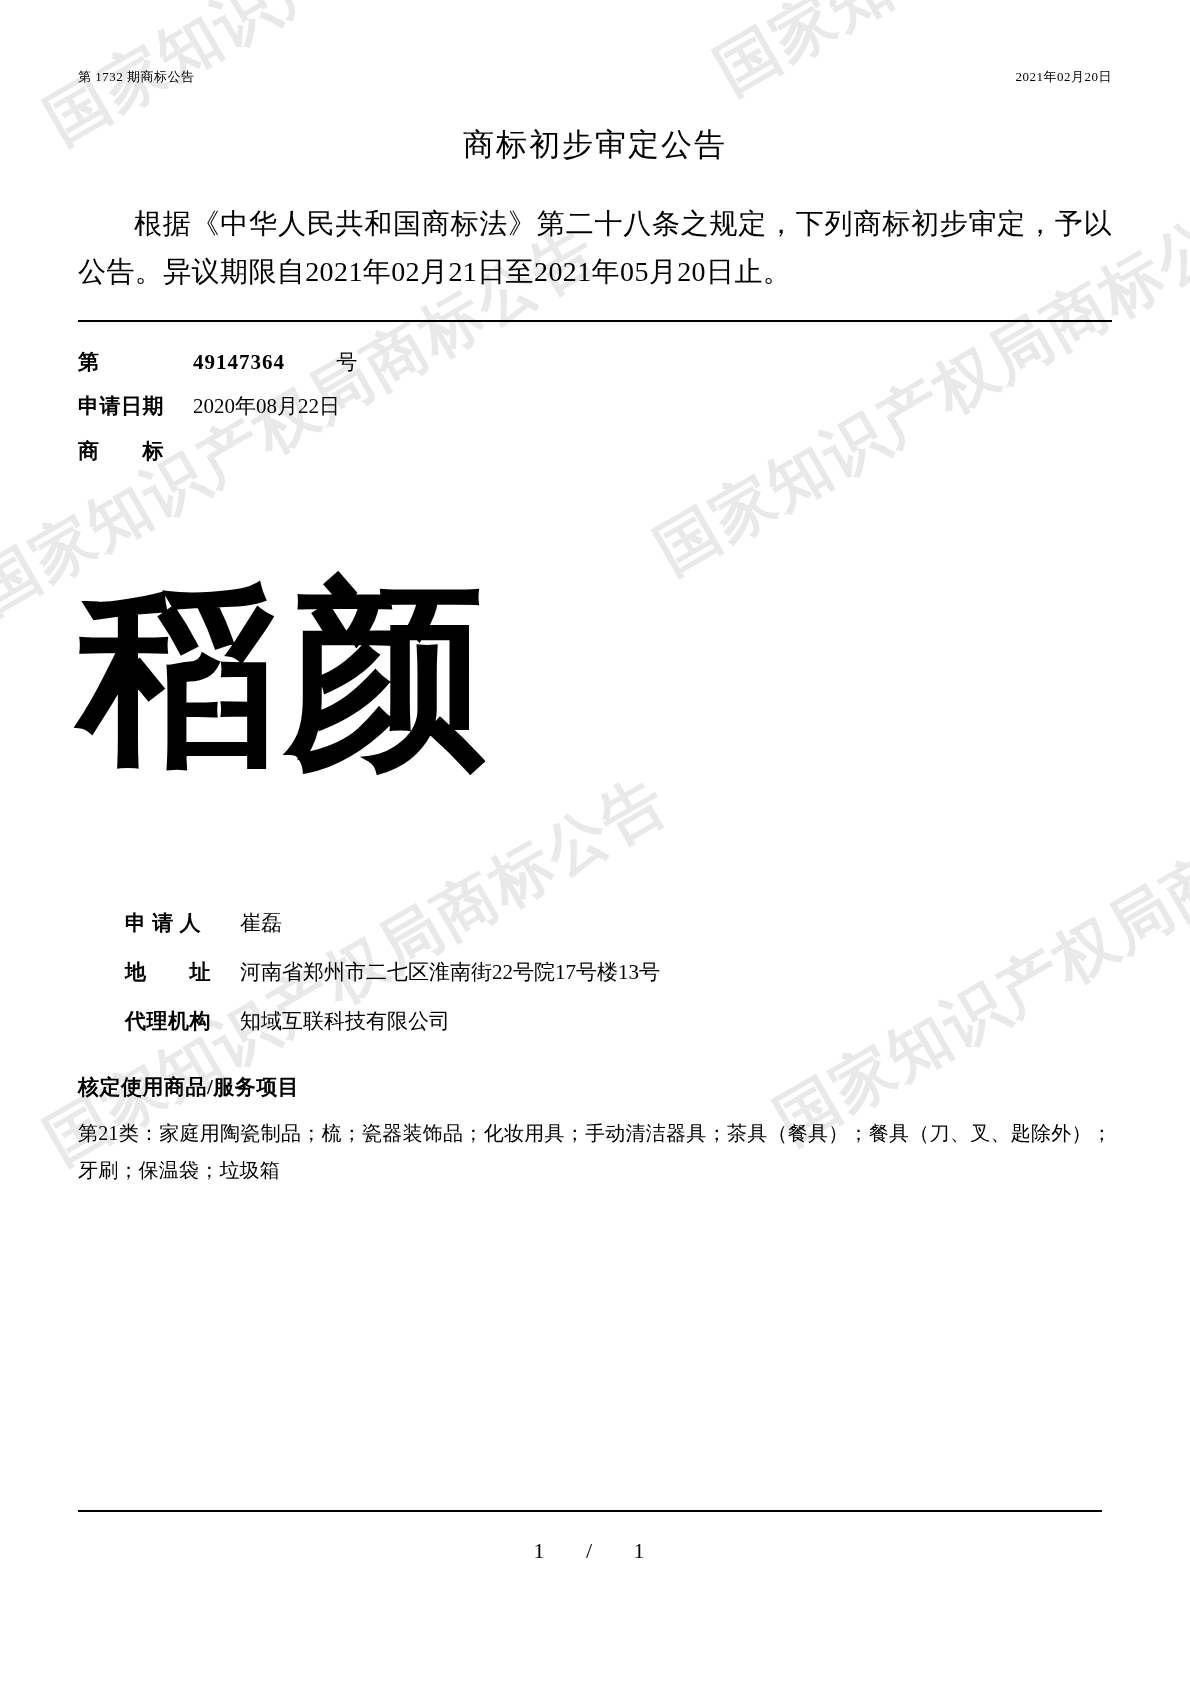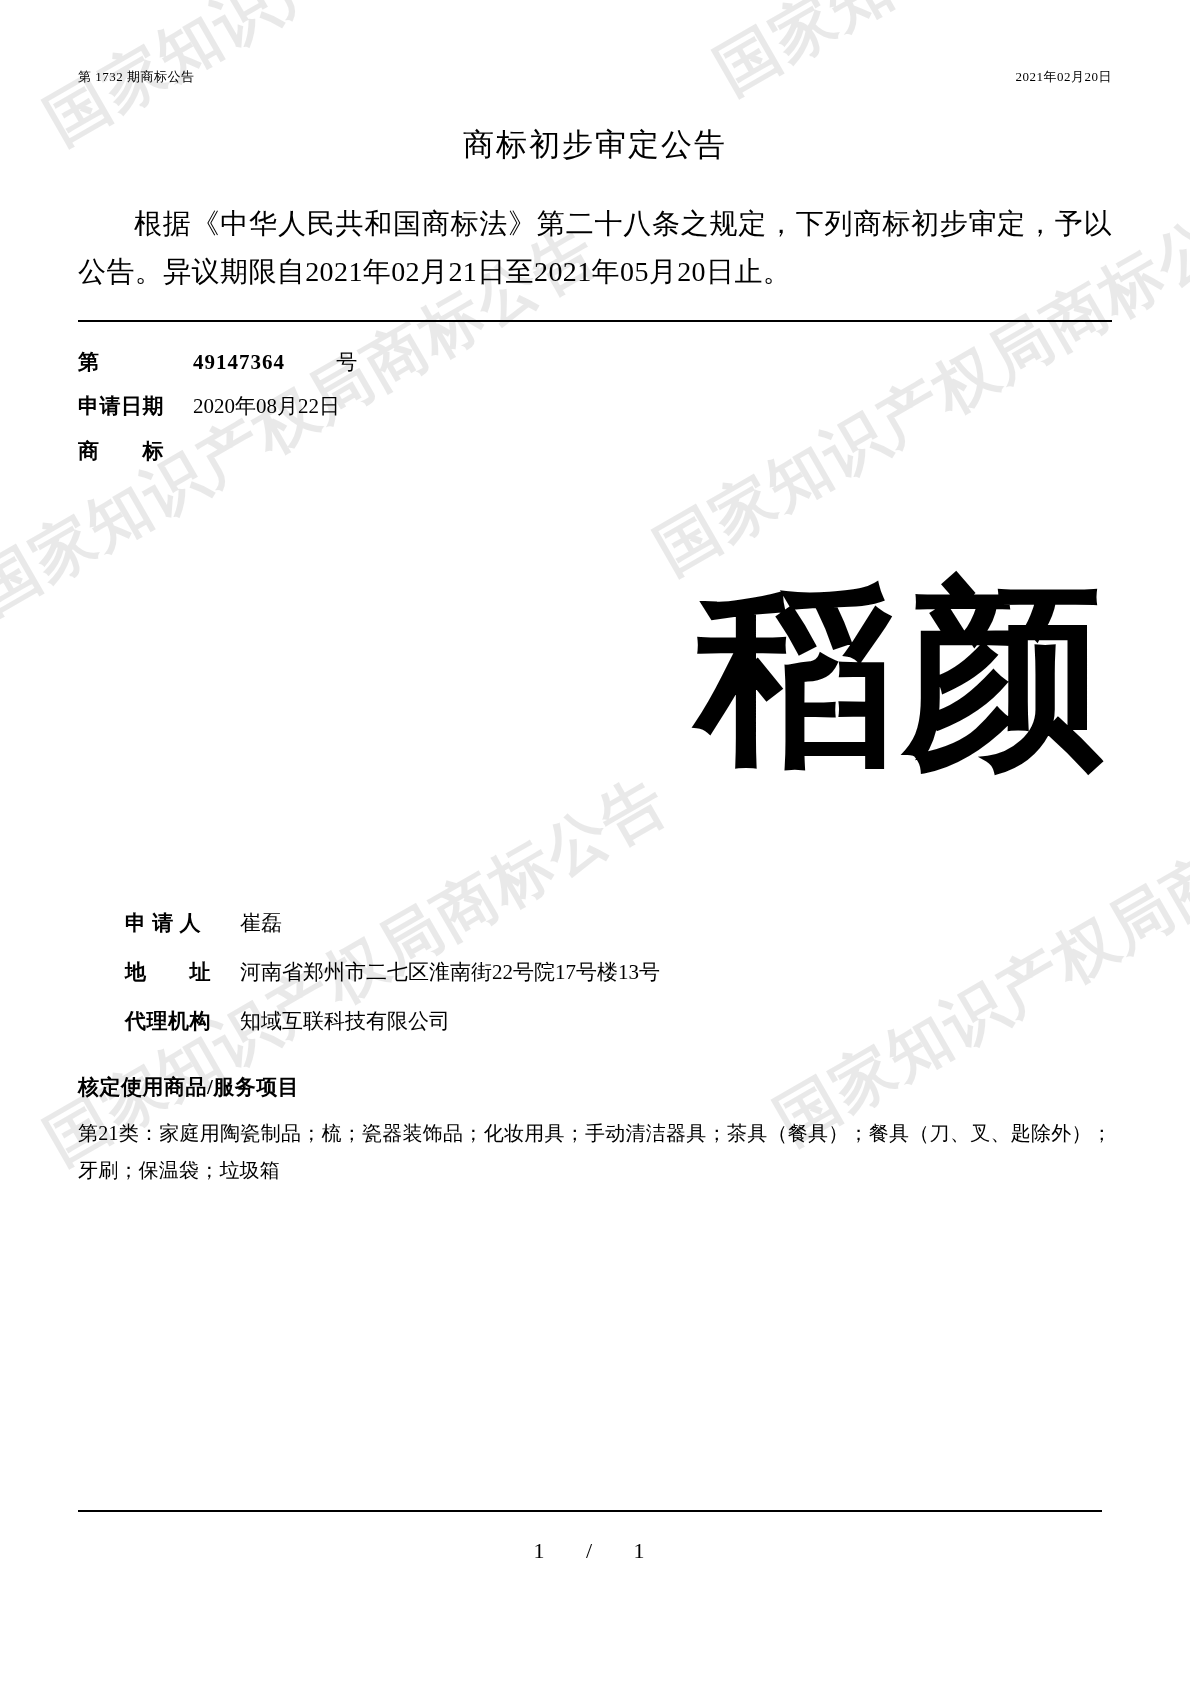--- a/index.html
+++ b/index.html
@@ -102,21 +102,21 @@
   }
   .reg-no-suffix {
     margin-left: 46px;
   }
 
   
   .mark-area {
     height: 390px;
     display: flex;
     align-items: center;
-    justify-content: flex-end;
+    justify-content: flex-start;
     margin-top: 6px;
   }
   .mark-text {
     font-family: "DejaVu Sans", "Liberation Sans", sans-serif;
     font-weight: 700;
     font-size: 200px;
     line-height: 1;
     letter-spacing: 8px;
     color: #000;
   }

